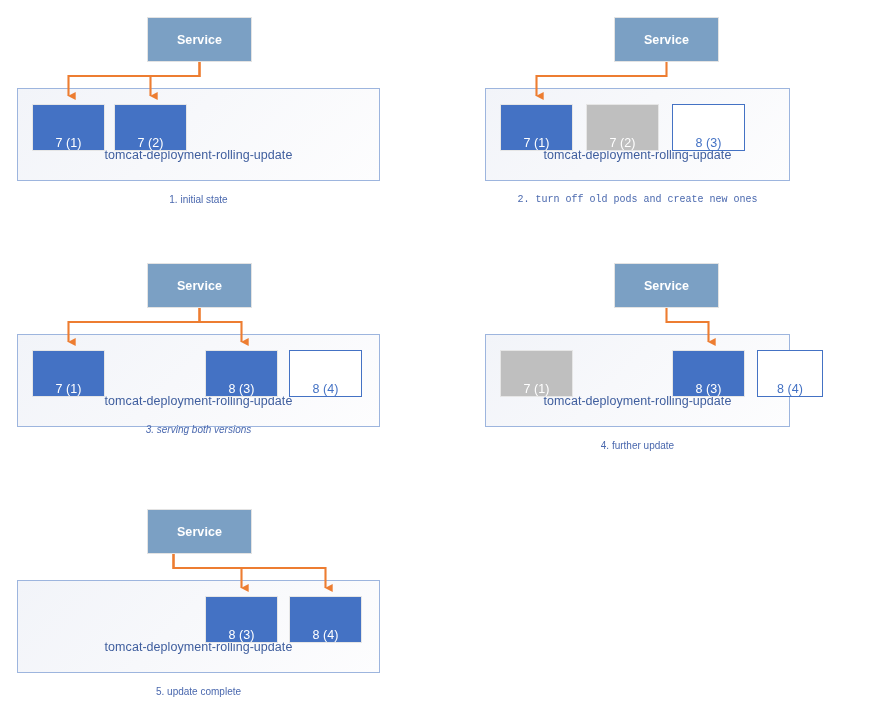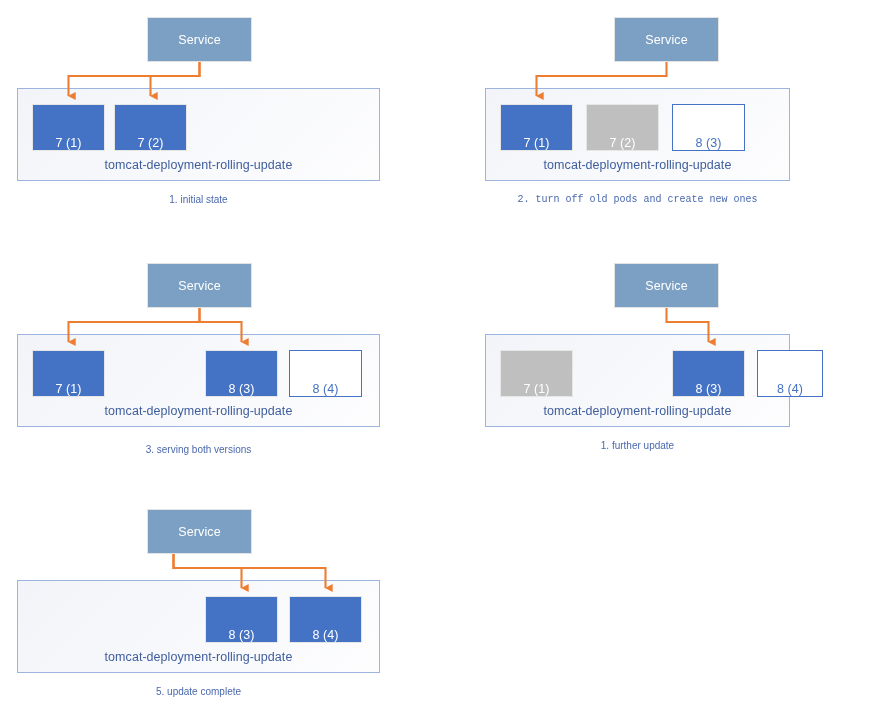--- a/index.html
+++ b/index.html
@@ -14,32 +14,33 @@
   
   .service{
     position:absolute;
     background:#7BA0C4;
     border:1px solid #E3E3E3;
     box-sizing:border-box;
     color:#ffffff;
     font-size:12.5px;
     display:flex;align-items:center;justify-content:center;
     letter-spacing:.1px;
+    font-weight:bold;
   }
 
   
   .deployment{
     position:absolute;
     box-sizing:border-box;
     border:1px solid #9DB5DE;
     background:linear-gradient(135deg,#F2F4F9 0%,#F7F8FB 45%,#FDFDFE 100%);
   }
   .deployment-label{
     position:absolute;
-    left:0;right:0;bottom:8px;
+    left:0;right:0;bottom:18px;
     text-align:center;
     color:#3F5E9E;
     font-size:12.5px;
     letter-spacing:.05px;
   }
 
   
   .pod{
     position:absolute;
     box-sizing:border-box;
@@ -132,21 +133,21 @@
   <div class="pod active" style="left:32px;top:350px;width:73px;height:47px;">
     <span>7 (1)</span>
   </div>
   <div class="pod active" style="left:205px;top:350px;width:73px;height:47px;">
     <span>8 (3)</span>
   </div>
   <div class="pod pending" style="left:289px;top:350px;width:73px;height:47px;">
     <span>8 (4)</span>
   </div>
 
-  <div class="caption" style="left:17px;top:444px;width:363px;">3. serving both versions</div>
+  <div class="caption" style="left:17px;top:424px;width:363px;font-style:italic;">3. serving both versions</div>
 </div>
 
 <div class="panel">
   <div class="service" style="left:614px;top:263px;width:105px;height:45px;">
     <span>Service</span>
   </div>
 
   <div class="deployment" style="left:485px;top:334px;width:305px;height:93px;">
     <div class="deployment-label">tomcat-deployment-rolling-update</div>
   </div>
@@ -154,21 +155,21 @@
   <div class="pod terminating" style="left:500px;top:350px;width:73px;height:47px;">
     <span>7 (1)</span>
   </div>
   <div class="pod active" style="left:672px;top:350px;width:73px;height:47px;">
     <span>8 (3)</span>
   </div>
   <div class="pod pending" style="left:757px;top:350px;width:66px;height:47px;">
     <span>8 (4)</span>
   </div>
 
-  <div class="caption" style="left:485px;top:440px;width:305px;">1. further update</div>
+  <div class="caption" style="left:485px;top:440px;width:305px;">4. further update</div>
 </div>
 
 <div class="panel">
   <div class="service" style="left:147px;top:509px;width:105px;height:45px;">
     <span>Service</span>
   </div>
 
   <div class="deployment" style="left:17px;top:580px;width:363px;height:93px;">
     <div class="deployment-label">tomcat-deployment-rolling-update</div>
   </div>

